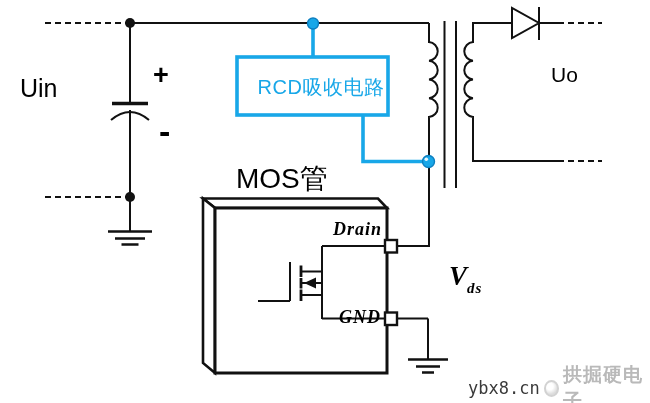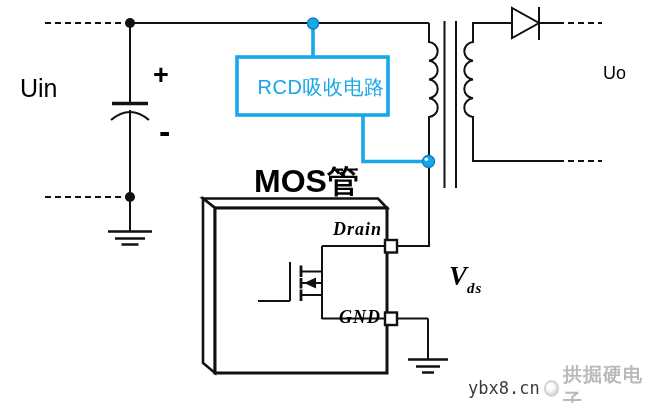--- a/index.html
+++ b/index.html
@@ -23,26 +23,26 @@
   .front{stroke-width:3;}
   .term{fill:#ffffff;stroke:var(--wire);stroke-width:2.4;}
   .dot{fill:var(--wire);stroke:none;}
   .cy{stroke:var(--accent);stroke-width:3.6;fill:none;}
   .cybox{stroke:var(--accent);stroke-width:3.6;fill:#ffffff;}
   .cydot{fill:var(--accent);stroke:var(--accent-dark);stroke-width:1.4;}
   .fillarrow{fill:var(--wire);stroke:none;}
 
   .lbl{position:absolute;color:#000;white-space:nowrap;line-height:1;}
   .lbl-uin{left:20px;top:76px;font-size:25px;font-weight:500;}
-  .lbl-uo{left:603px;top:64px;font-size:18px;font-weight:500;}
+  .lbl-uo{left:551px;top:64px;font-size:21px;font-weight:500;}
   .lbl-plus{left:153px;top:62px;font-size:27px;font-weight:700;}
   .lbl-minus{left:159px;top:114px;font-size:34px;font-weight:700;}
   .lbl-rcd{left:237px;top:58px;width:168px;height:58px;display:flex;align-items:center;justify-content:center;
            color:var(--accent);font-size:20px;font-weight:500;letter-spacing:.5px;}
-  .lbl-mos{left:254px;top:165px;font-size:32px;font-weight:700;}
+  .lbl-mos{left:236px;top:165px;font-size:28px;font-weight:400;}
   .serifl{font-family:"Liberation Serif",serif;font-style:italic;font-weight:700;margin-left:12px;}
   .lbl-drain{left:321px;top:220px;font-size:18px;letter-spacing:1px;}
   .lbl-gnd{left:327px;top:308px;font-size:18px;letter-spacing:1px;}
   .lbl-vds{left:437px;top:263px;font-size:27px;}
   .lbl-vds sub{font-size:15px;vertical-align:-8px;letter-spacing:1px;}
   .watermark{position:absolute;left:468px;top:362px;display:flex;align-items:center;gap:4px;}
   .wm-site{font-family:"DejaVu Sans Mono",monospace;font-size:17px;font-weight:400;color:var(--watermark-text);}
   .wm-logo{width:17px;height:17px;border-radius:50%;border:2px solid #d2d2d2;box-sizing:border-box;
            background:radial-gradient(circle at 35% 35%, #ffffff 30%, #dcdcdc 70%);}
   .wm-brand{font-size:19px;font-weight:700;color:var(--watermark-brand);letter-spacing:1px;

